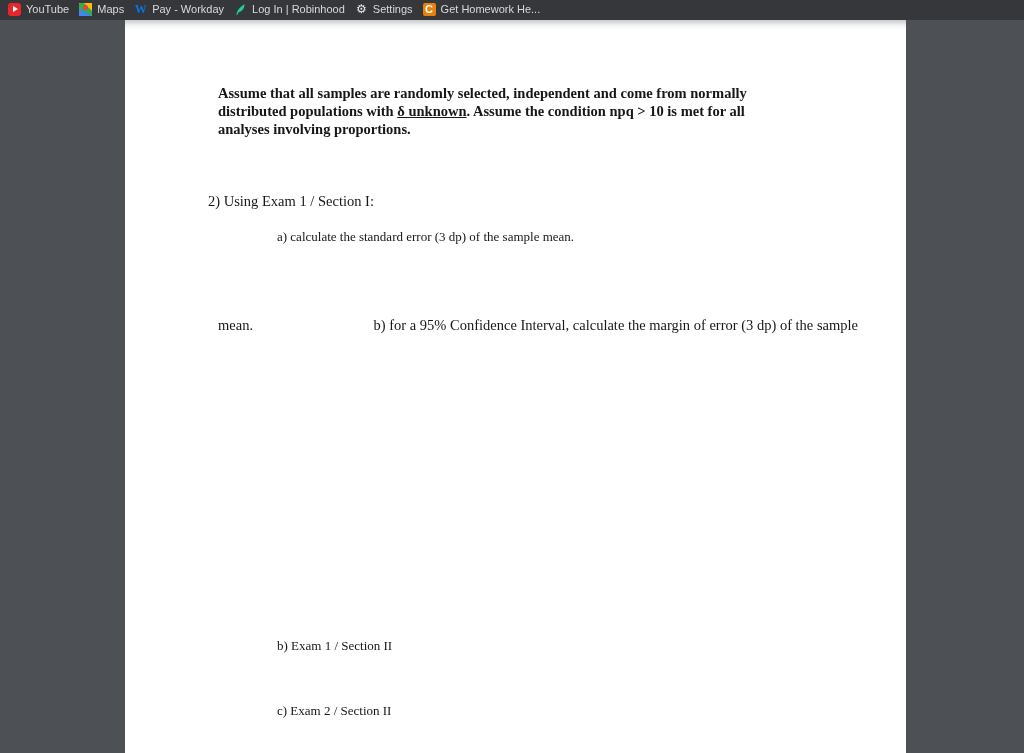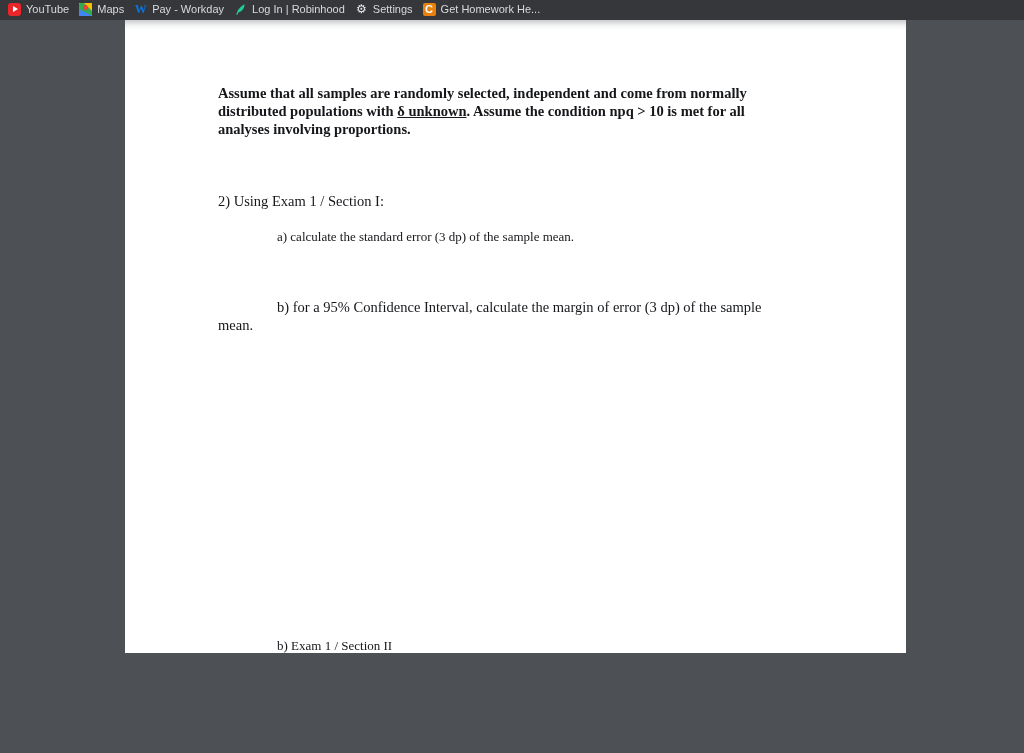--- a/index.html
+++ b/index.html
@@ -134,21 +134,21 @@
     text-align: center;
     font-family: "Liberation Sans", sans-serif;
   }
 
   
   #viewport {
     position: absolute;
     left: 0;
     top: 20px;
     width: 1024px;
-    height: 633px;
+    height: 733px;
     background: #4d5155;
     overflow: hidden;
   }
   #page-sheet {
     position: absolute;
     left: 125px;
     top: 0;
     width: 781px;
     height: 733px;
     background: #ffffff;
@@ -189,21 +189,21 @@
     text-align: left;
   }
   #intro-paragraph .underline-term {
     text-decoration: underline;
     font-weight: bold;
   }
 
   .q-number {
     font-size: 14.5px;
     line-height: 18px;
-    left: 93px;
+    left: 83px;
     width: 620px;
   }
   .q-sub {
     font-size: 13px;
     line-height: 18px;
     left: 152px;
     width: 580px;
   }
   .q-sub-wrap {
     font-size: 14.5px;
@@ -268,21 +268,21 @@
 <div id="viewport">
   <div id="page-sheet">
     <div id="page-top-shadow"></div>
 
     <div id="page-content">
 
       <div class="doc-block" id="intro-paragraph"><span>Assume that all samples are randomly selected, independent and come from normally distributed populations with </span><span class="underline-term">δ unknown</span><span>.  Assume the condition npq &gt; 10 is met for all analyses involving proportions.</span></div>
 
       <div class="doc-block q-number" style="top:172px;">2)  Using Exam 1 / Section I:</div>
       <div class="doc-block q-sub" style="top:208px;">a)  calculate the standard error (3 dp) of the sample mean.</div>
-      <div class="doc-block q-sub-wrap" style="top:278px;">b)  for a 95% Confidence Interval, calculate the margin of error (3 dp) of the sample</div>
+      <div class="doc-block q-sub-wrap" style="top:296px;text-align:right;">b)  for a 95% Confidence Interval, calculate the margin of error (3 dp) of the sample</div>
       <div class="doc-block cont-line" style="top:296px;">mean.</div>
 
       <div class="doc-block q-sub" style="top:577px;margin-top:40px;">b)  Exam 1 / Section II</div>
       <div class="doc-block q-sub" style="top:682px;">c)  Exam 2 / Section II</div>
 
     </div>
   </div>
 </div>
 
 </body></html>

